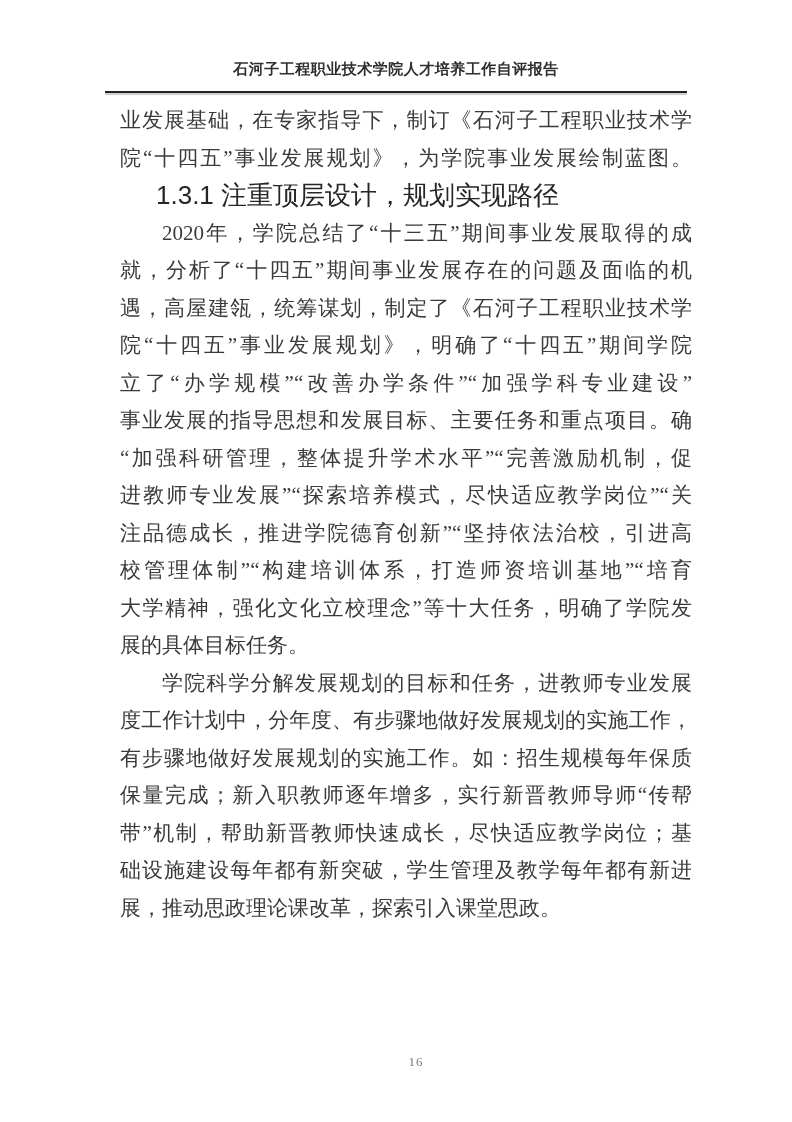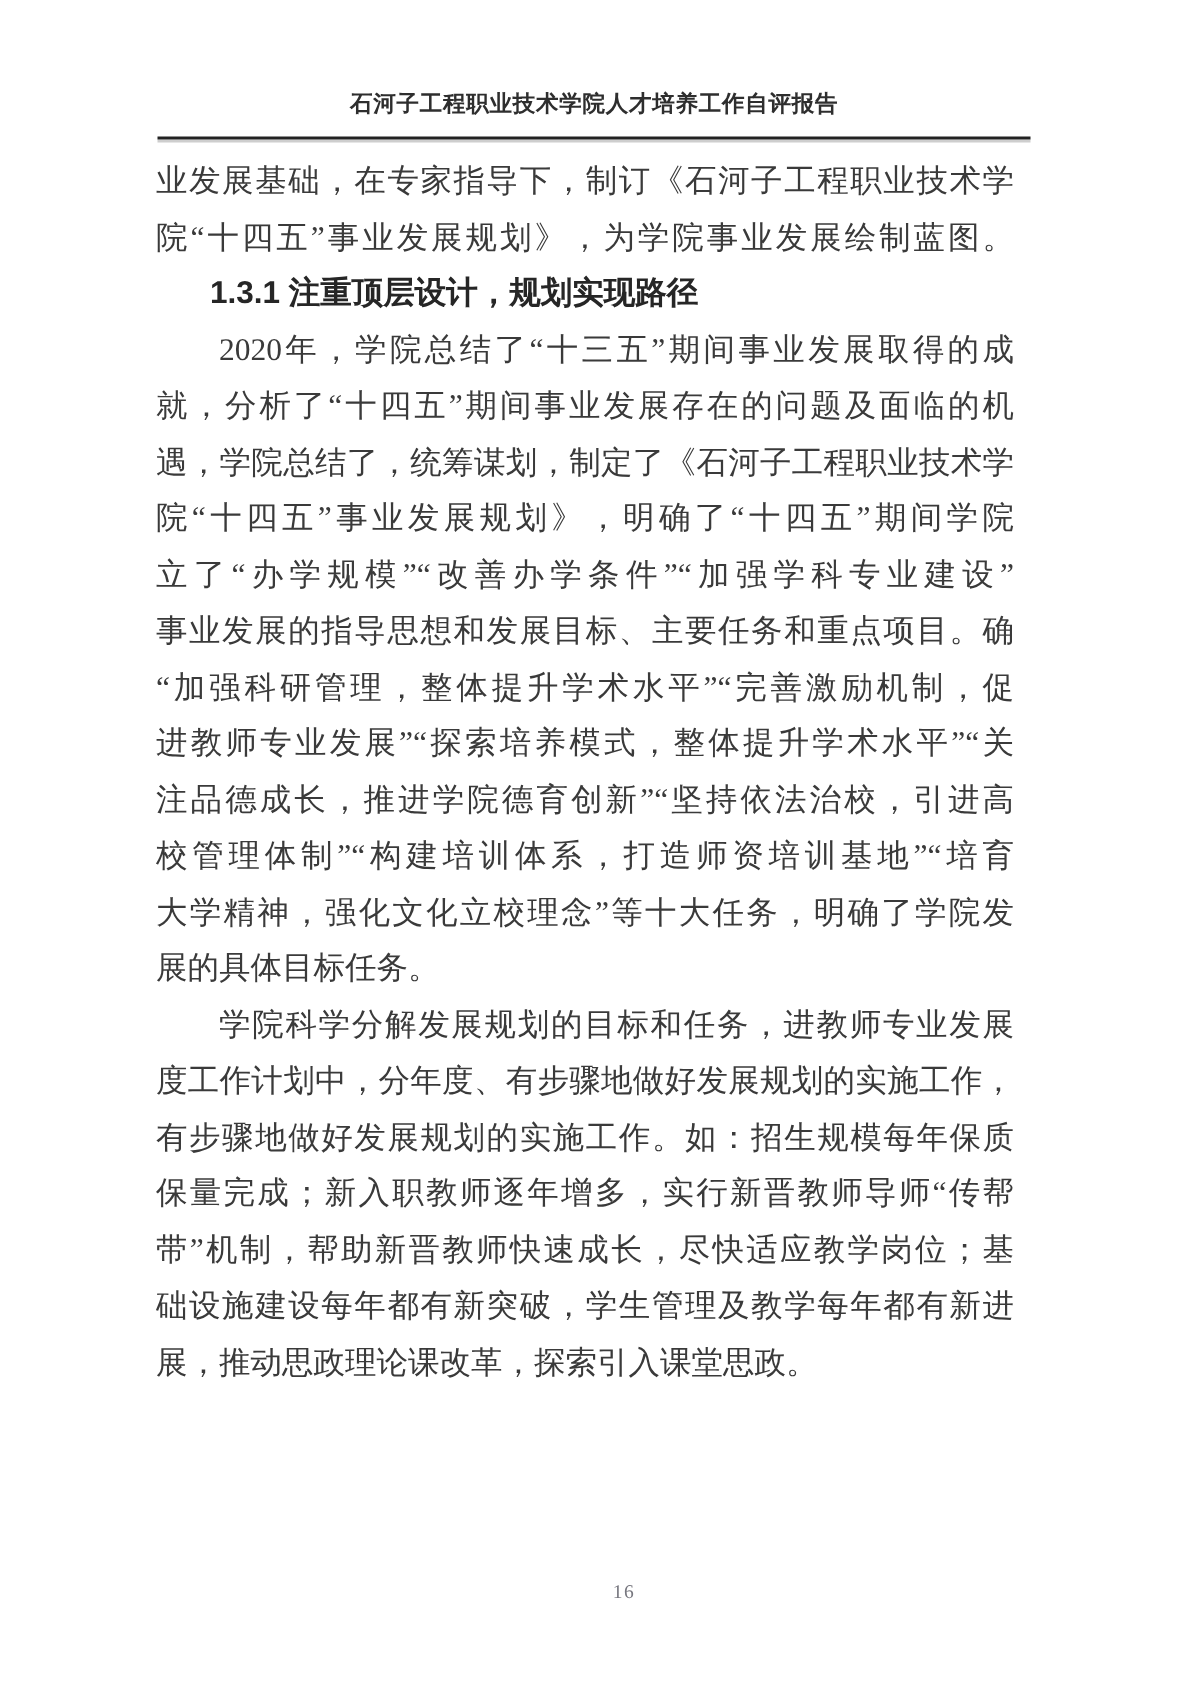--- a/index.html
+++ b/index.html
@@ -31,21 +31,21 @@
     left: 105px;
     width: 582px;
     height: 2px;
     background: #222222;
     box-shadow: 0 2px 0 rgba(60,60,60,0.25);
   }
   
   .doc-body {
     position: absolute;
     top: 102px;
-    left: 104px;
+    left: 120px;
     width: 572px;
     color: #3a3a3a;
     font-size: 21px;
   }
   .line {
     height: 37.5px;
     line-height: 37.5px;
     white-space: nowrap;
     overflow: hidden;
     text-align: left;
@@ -53,27 +53,27 @@
   .line.j {
     text-align: justify;
     text-align-last: justify;
   }
   .line.ind {
     text-indent: 42px;
   }
   .heading {
     height: 37.5px;
     line-height: 37.5px;
-    font-weight: bold;
+    font-weight: normal;
     color: #262626;
     text-indent: 36px;
     white-space: nowrap;
     overflow: hidden;
     font-family: "Liberation Sans", "DejaVu Sans", "Liberation Serif", serif;
-    font-size: 21px;
+    font-size: 26px;
   }
   
   .page-footer {
     position: absolute;
     top: 1052px;
     left: 0;
     width: 100%;
     text-align: center;
     padding-left: 20px;
   }
@@ -98,31 +98,31 @@
   <div class="line j">业发展基础，在专家指导下，制订《石河子工程职业技术学</div>
 
   <div class="line j">院“十四五”事业发展规划》，为学院事业发展绘制蓝图。</div>
 
   <div class="heading">1.3.1 注重顶层设计，规划实现路径</div>
 
   <div class="line j ind">2020年，学院总结了“十三五”期间事业发展取得的成</div>
 
   <div class="line j">就，分析了“十四五”期间事业发展存在的问题及面临的机</div>
 
-  <div class="line j">遇，学院总结了，统筹谋划，制定了《石河子工程职业技术学</div>
+  <div class="line j">遇，高屋建瓴，统筹谋划，制定了《石河子工程职业技术学</div>
 
   <div class="line j">院“十四五”事业发展规划》，明确了“十四五”期间学院</div>
 
   <div class="line j">立了“办学规模”“改善办学条件”“加强学科专业建设”</div>
 
   <div class="line j">事业发展的指导思想和发展目标、主要任务和重点项目。确</div>
 
   <div class="line j">“加强科研管理，整体提升学术水平”“完善激励机制，促</div>
 
-  <div class="line j">进教师专业发展”“探索培养模式，整体提升学术水平”“关</div>
+  <div class="line j">进教师专业发展”“探索培养模式，尽快适应教学岗位”“关</div>
 
   <div class="line j">注品德成长，推进学院德育创新”“坚持依法治校，引进高</div>
 
   <div class="line j">校管理体制”“构建培训体系，打造师资培训基地”“培育</div>
 
   <div class="line j">大学精神，强化文化立校理念”等十大任务，明确了学院发</div>
 
   <div class="line">展的具体目标任务。</div>
 
 

